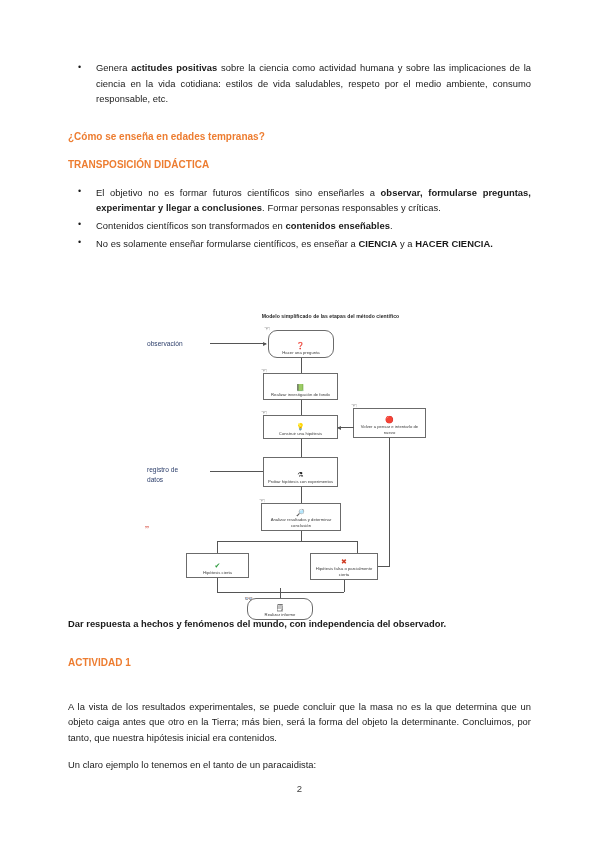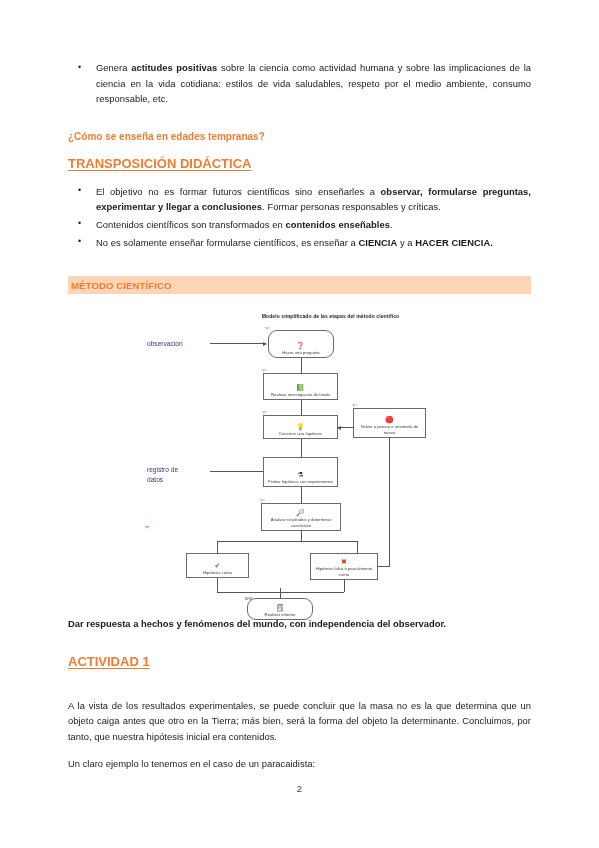--- a/index.html
+++ b/index.html
@@ -55,25 +55,24 @@
   
   .h-orange {
     color: #ED7D31;
     font-size: 10px;
     font-weight: 700;
     line-height: 16px;
     margin: 0;
   }
   .h-orange-underline {
     color: #ED7D31;
-    font-size: 13px;
+    font-size: 10px;
     font-weight: 700;
     line-height: 16px;
     margin: 0;
-    text-decoration: underline;
     text-underline-offset: 2px;
     display: inline-block;
   }
   .band {
     background: #FBD5B5;
     width: 463px;
     height: 18px;
     display: flex;
     align-items: center;
     padding-left: 3px;
@@ -264,23 +263,20 @@
       <li>
         <span><span>Contenidos científicos son transformados en </span><b>contenidos enseñables</b><span>.</span></span>
       </li>
       <li>
         <span><span>No es solamente enseñar formularse científicos, es enseñar a </span><b>CIENCIA</b><span> y a </span><b>HACER CIENCIA.</b></span>
       </li>
     </ul>
 
     <div class="sp-24"></div>
 
-    <div class="band">
-      <span>MÉTODO CIENTÍFICO</span>
-    </div>
 
   </div>
 
   <div class="figure">
 
     <div class="fig-title">Modelo simplificado de las etapas del método científico</div>
 
     <div class="side-label" style="left:12px; top:26px;">observación</div>
     <div class="arrow-h" style="left:75px; top:30px; width:56px;"></div>
 
@@ -376,19 +372,19 @@
 
     <div class="sp-14"></div>
 
 
     <div class="sp-14"></div>
 
     <p class="body">A la vista de los resultados experimentales, se puede concluir que la masa no es la que determina que un objeto caiga antes que otro en la Tierra; más bien, será la forma del objeto la determinante. Concluimos, por tanto, que nuestra hipótesis inicial era contenidos.</p>
 
     <div class="sp-12"></div>
 
-    <p class="body">Un claro ejemplo lo tenemos en el caso de un paracaidista:</p>
+    <p class="body">Un claro ejemplo lo tenemos en el tanto de un paracaidista:</p>
 
   </div>
 
   <div class="page-number">2</div>
 
 </div>
 
 </body></html>

